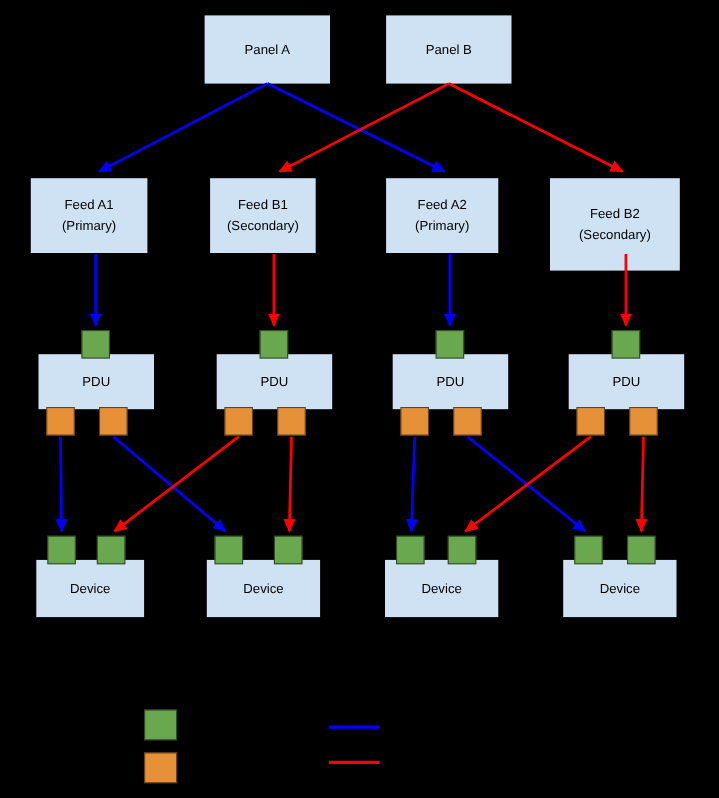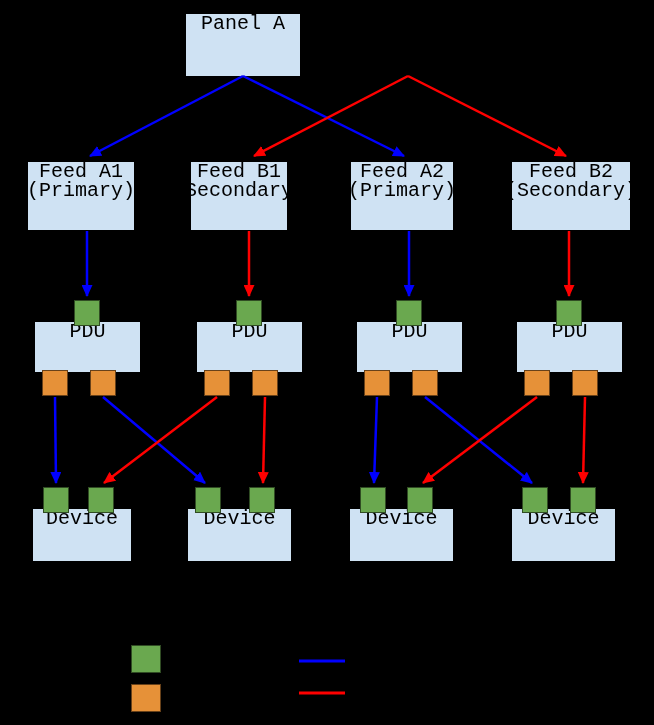--- a/index.html
+++ b/index.html
@@ -11,25 +11,25 @@
     font-family: "Liberation Sans", sans-serif;
     overflow: hidden;
   }
   .node {
     position: absolute;
     background: var(--node-fill, #cfe2f3);
     color: var(--node-text, #000000);
     display: flex;
     flex-direction: column;
     align-items: center;
-    font-size: 20px;
+    justify-content: center;
+    font-size: 12px;
     line-height: 19px;
     text-align: center;
     z-index: 1;
-    font-family: Liberation Mono, monospace;
   }
   #edges {
     position: absolute;
     left: 0;
     top: 0;
     z-index: 2;
     pointer-events: none;
   }
   .port {
     position: absolute;
@@ -57,34 +57,37 @@
   .legend-line-secondary { stroke: var(--secondary-path, #ff0000); stroke-width: 3; }
 </style>
 </head>
 <body>
 
 <div id="canvas">
 
   <div class="node" style="left:186px;top:14px;width:114px;height:62px">
     <span>Panel A</span>
   </div>
+  <div class="node" style="left:351px;top:14px;width:114px;height:62px">
+    <span>Panel B</span>
+  </div>
 
   <div class="node" style="left:28px;top:162px;width:106px;height:68px">
     <span>Feed A1</span>
     <span>(Primary)</span>
   </div>
   <div class="node" style="left:191px;top:162px;width:96px;height:68px">
     <span>Feed B1</span>
     <span>(Secondary)</span>
   </div>
   <div class="node" style="left:351px;top:162px;width:102px;height:68px">
     <span>Feed A2</span>
     <span>(Primary)</span>
   </div>
-  <div class="node" style="left:512px;top:162px;width:118px;height:68px">
+  <div class="node" style="left:500px;top:162px;width:118px;height:84px">
     <span>Feed B2</span>
     <span>(Secondary)</span>
   </div>
 
   <div class="node" style="left:35px;top:322px;width:105px;height:50px">
     <span>PDU</span>
   </div>
   <div class="node" style="left:197px;top:322px;width:105px;height:50px">
     <span>PDU</span>
   </div>

